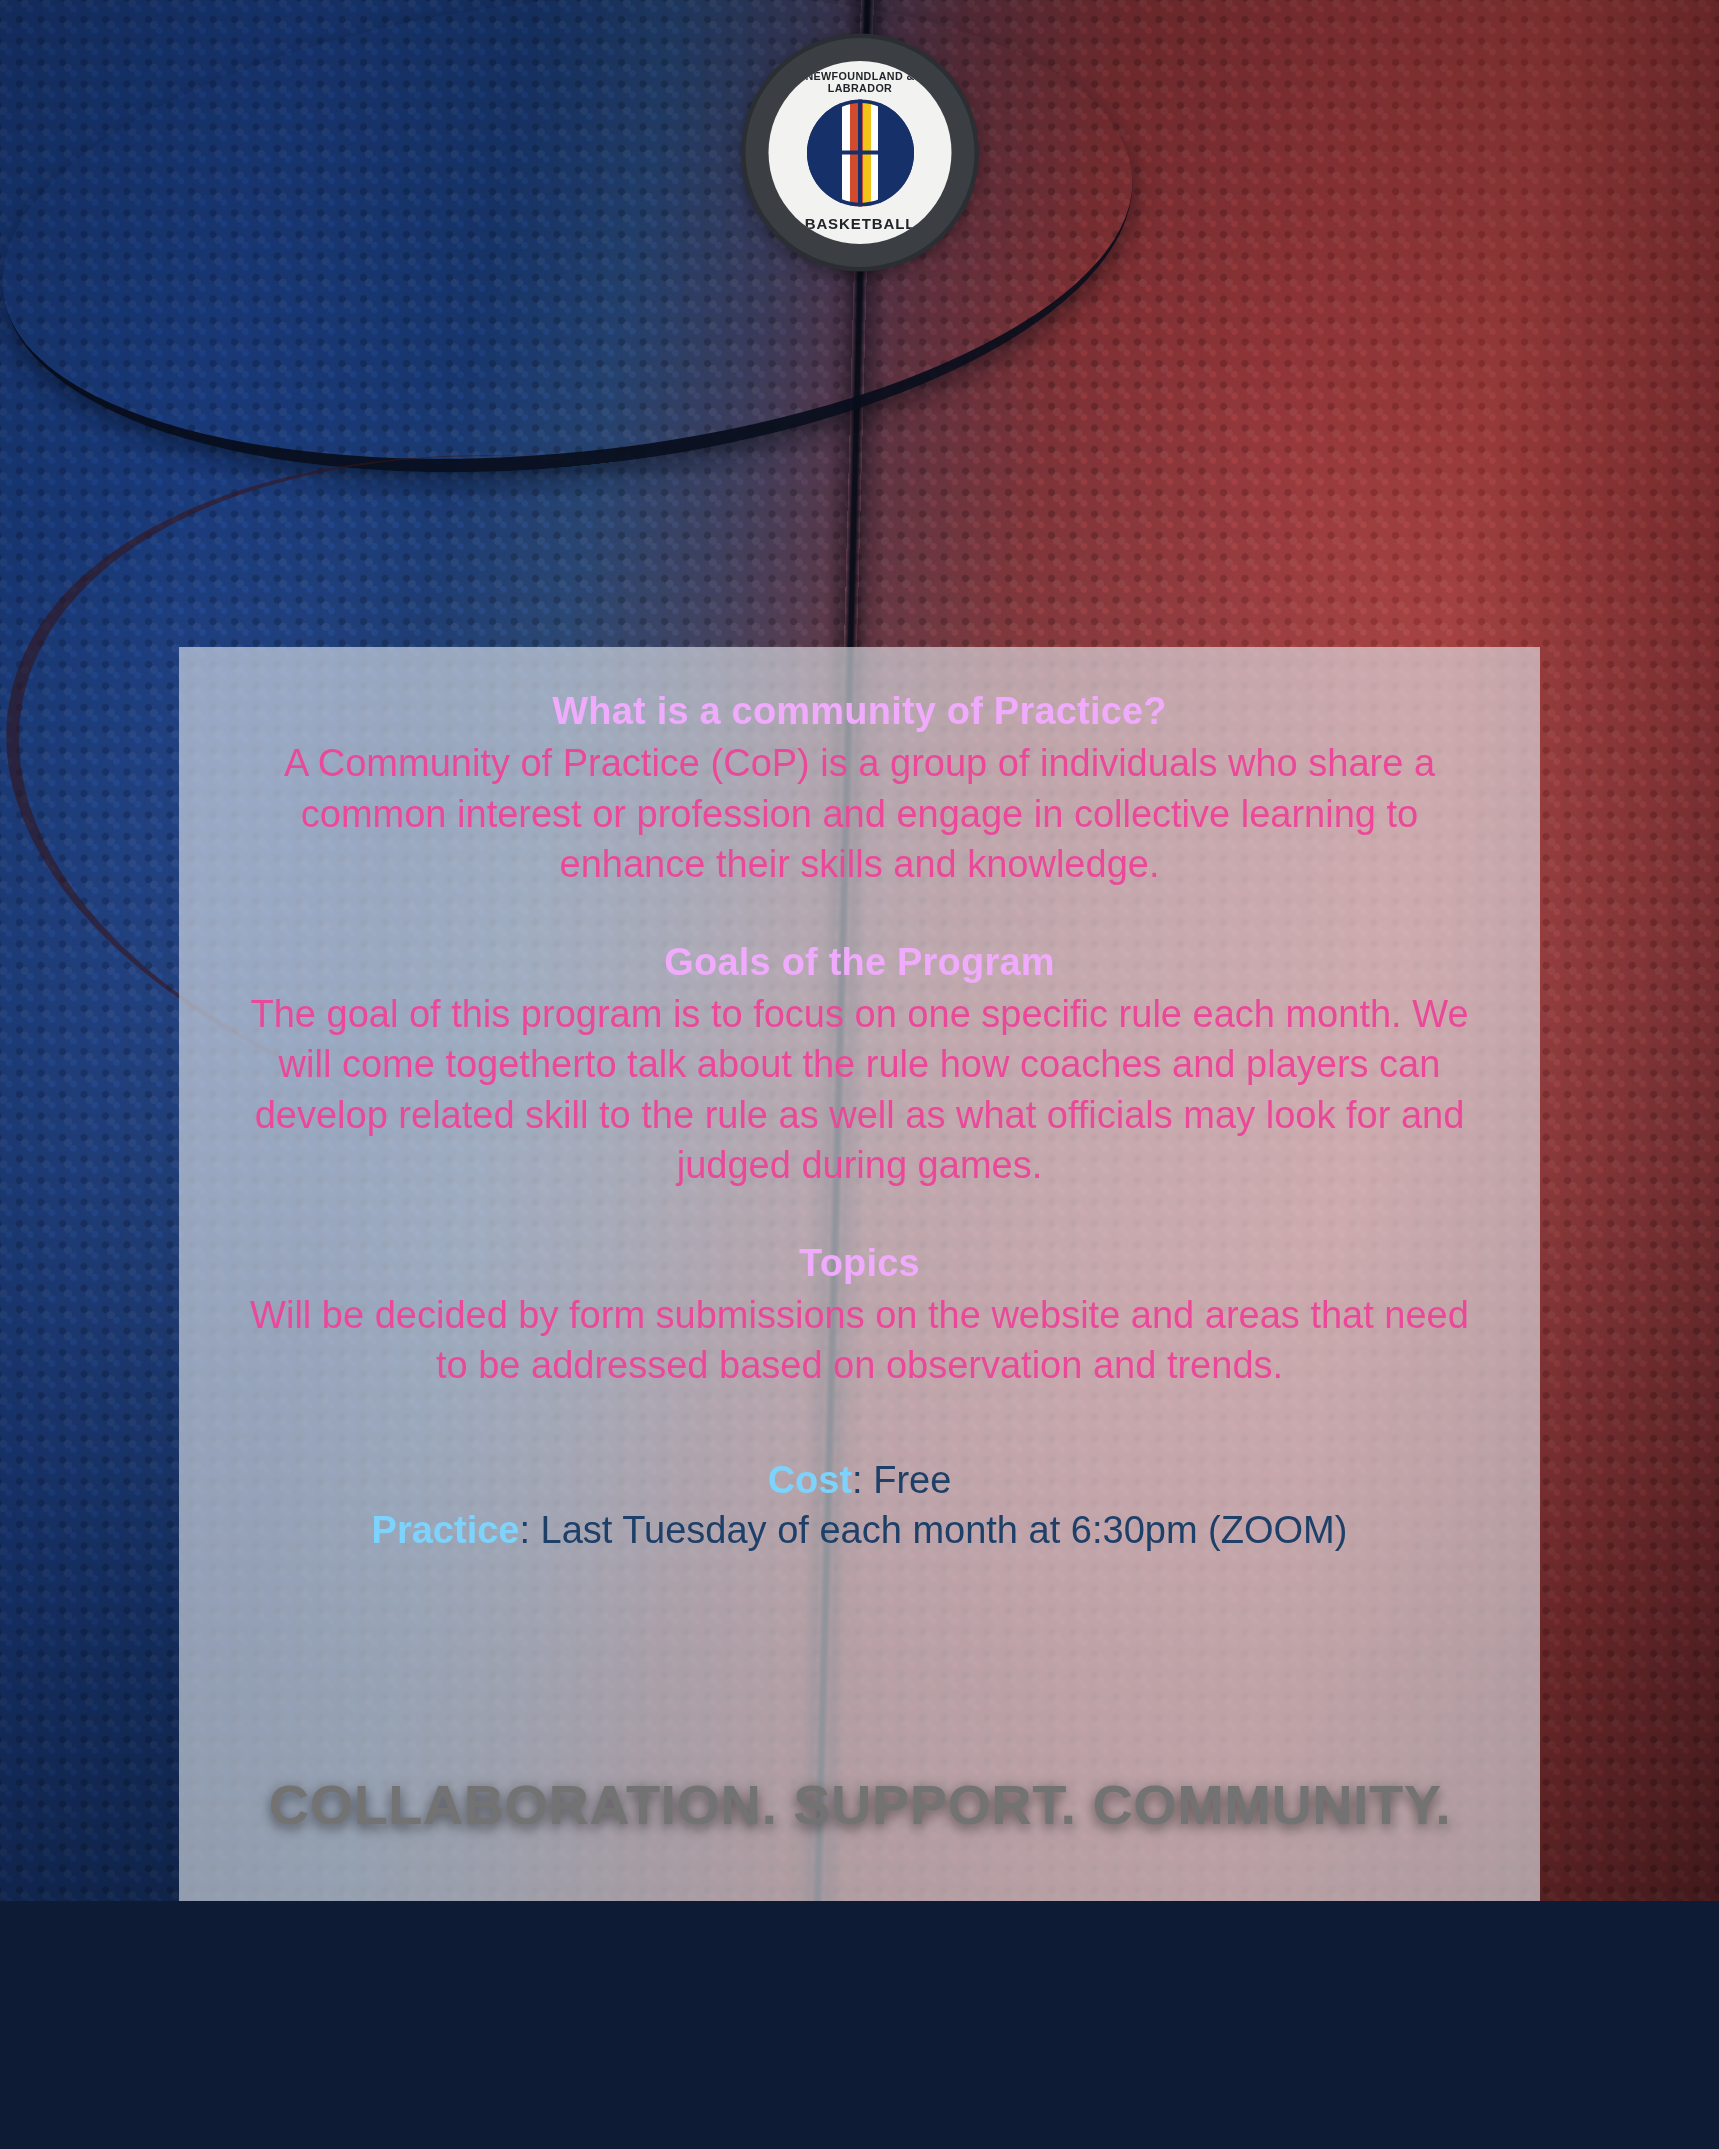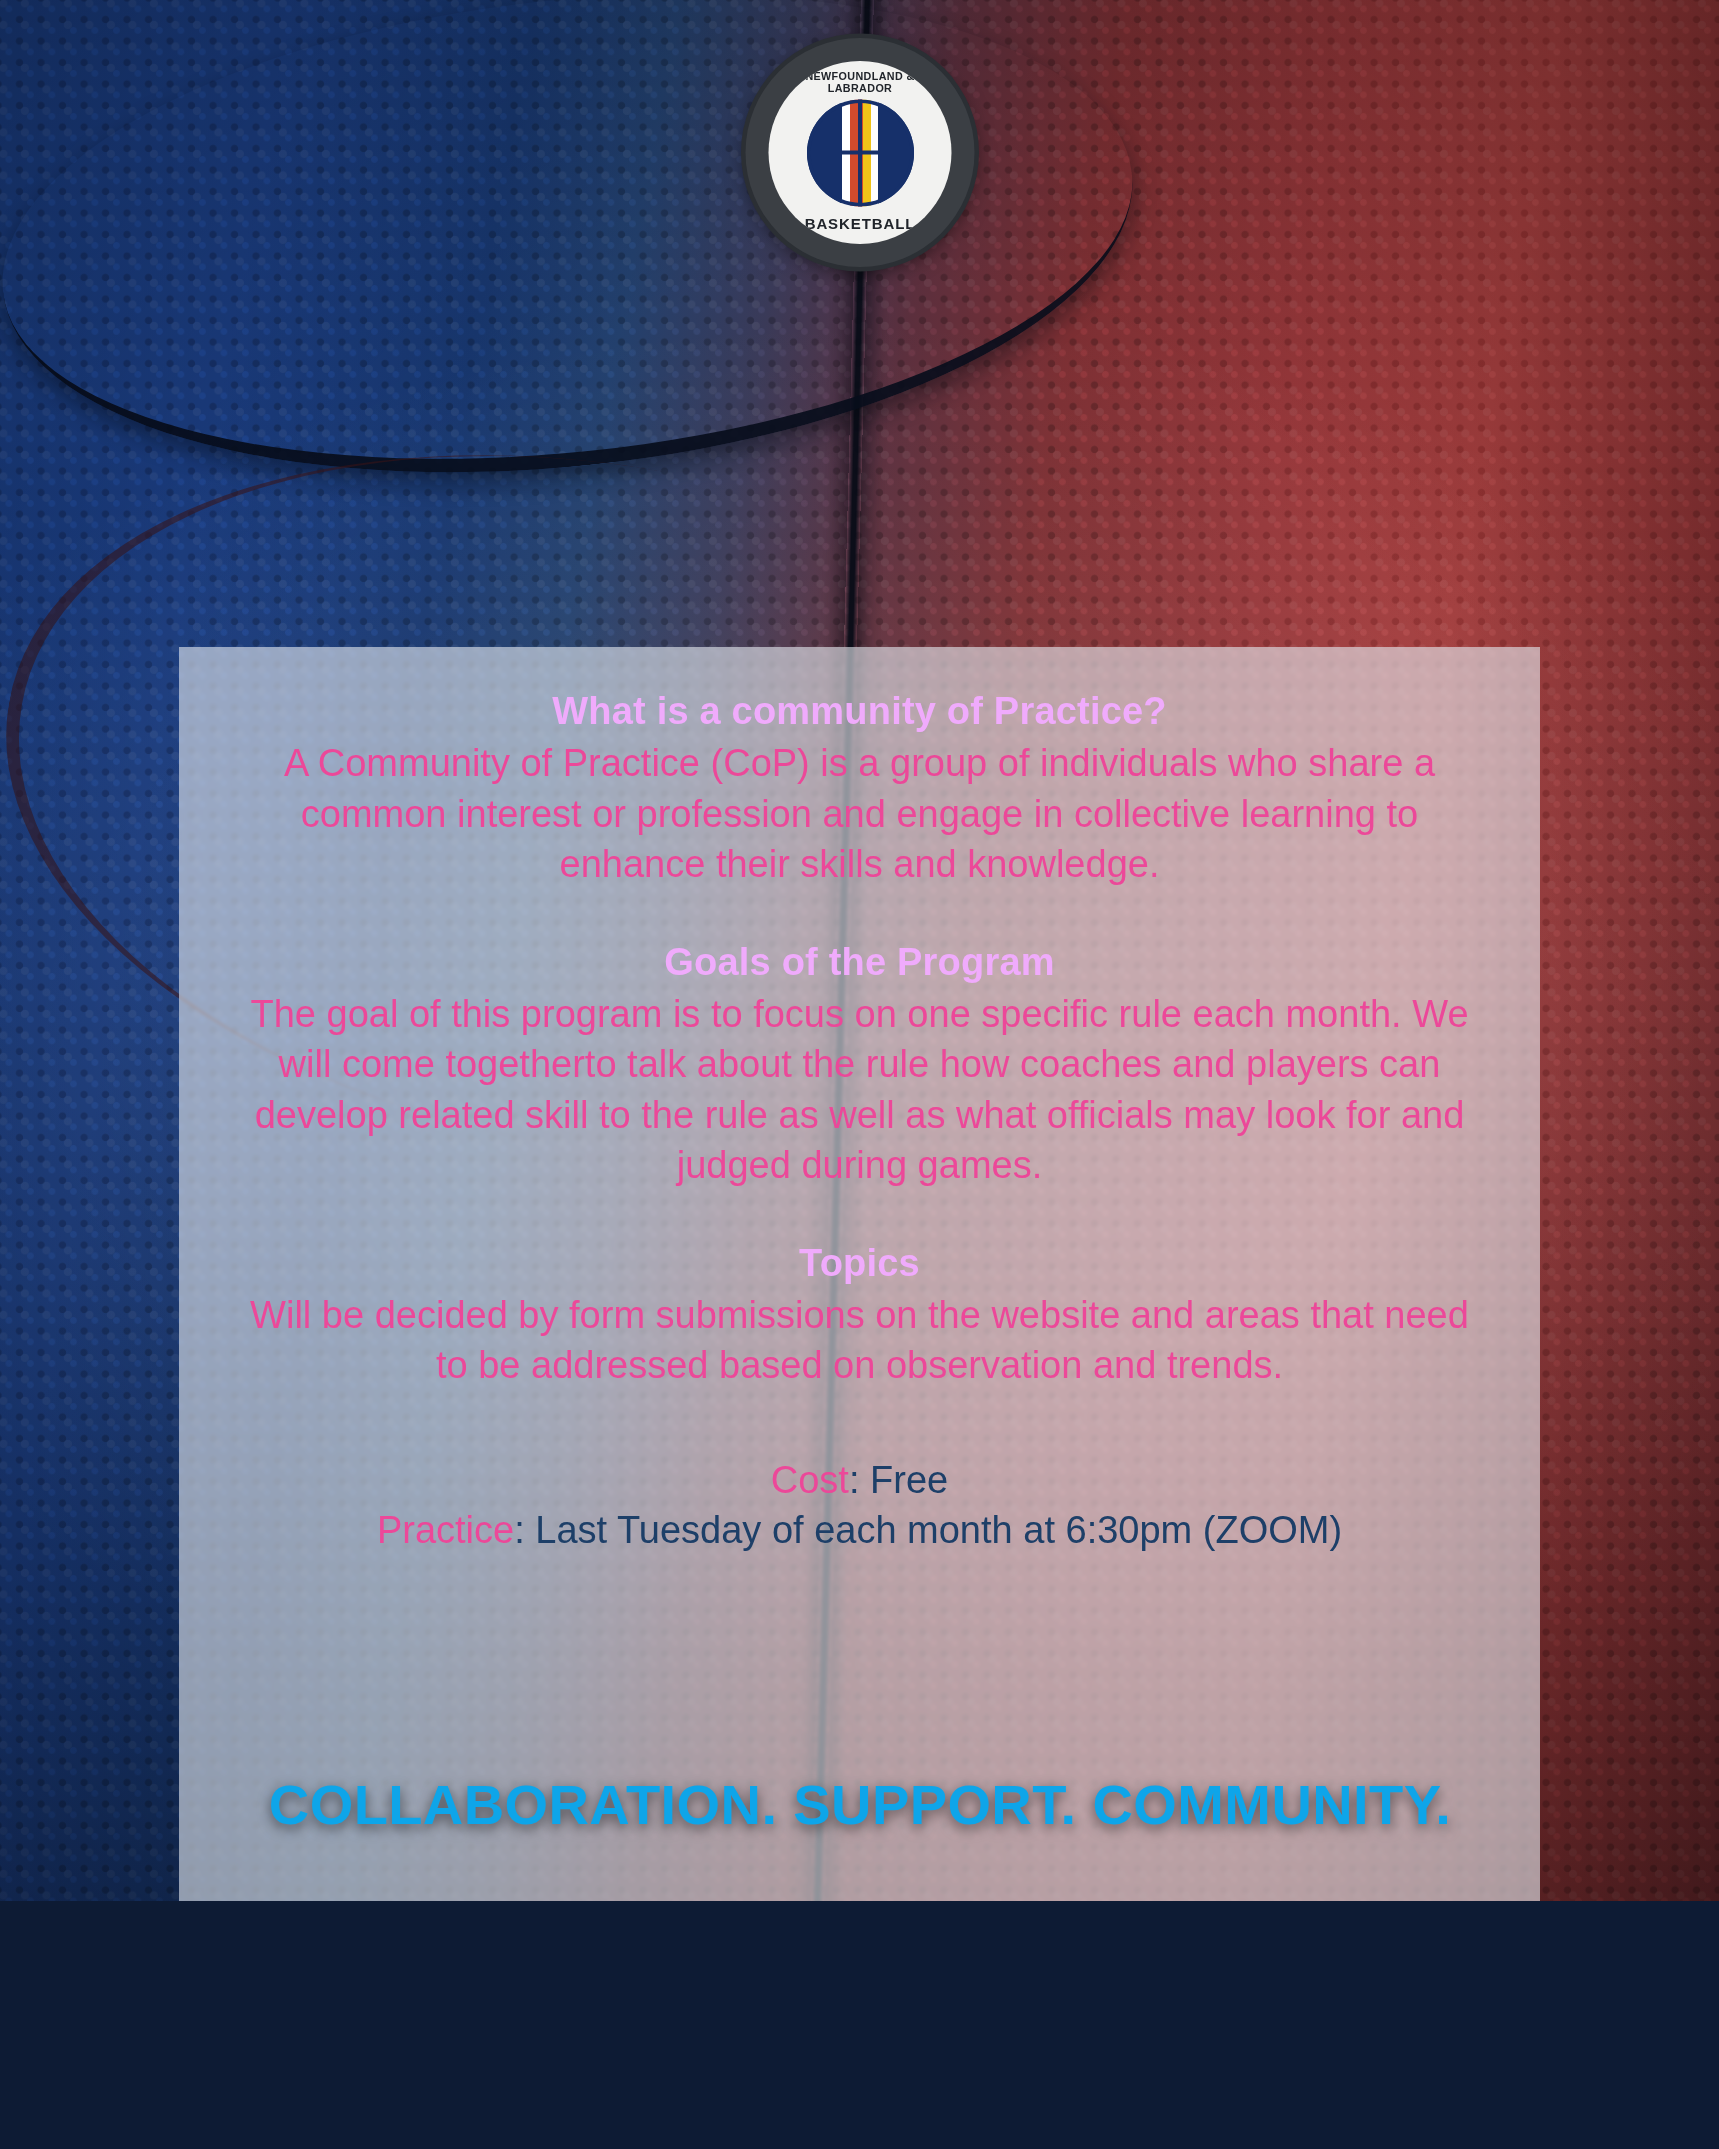--- a/index.html
+++ b/index.html
@@ -208,28 +208,28 @@
     line-height:1.32;
     color:#ec4899;
     font-weight:400;
   }
   .meta {
     margin-top:64px;
     font-size:38px;
     line-height:1.34;
     color:#1d3f68;
   }
-  .meta b { color:#ec4899; font-weight:400;text-align:center; }
+  .meta b { color:#7dd3fc; font-weight:700;text-align:center; }
 
   
   .footer {
     position:absolute;
     left:0; right:0; bottom:64px;
     text-align:center;
-    color:#0ea5e9;
+    color:#737373;
     font-size:56px;
     font-weight:800;
     letter-spacing:0.4px;
     text-shadow:0 3.6px 12.5px rgba(0,0,0,.55);
   }
 </style>
 </head>
 <body>
 
 <div id="poster">

